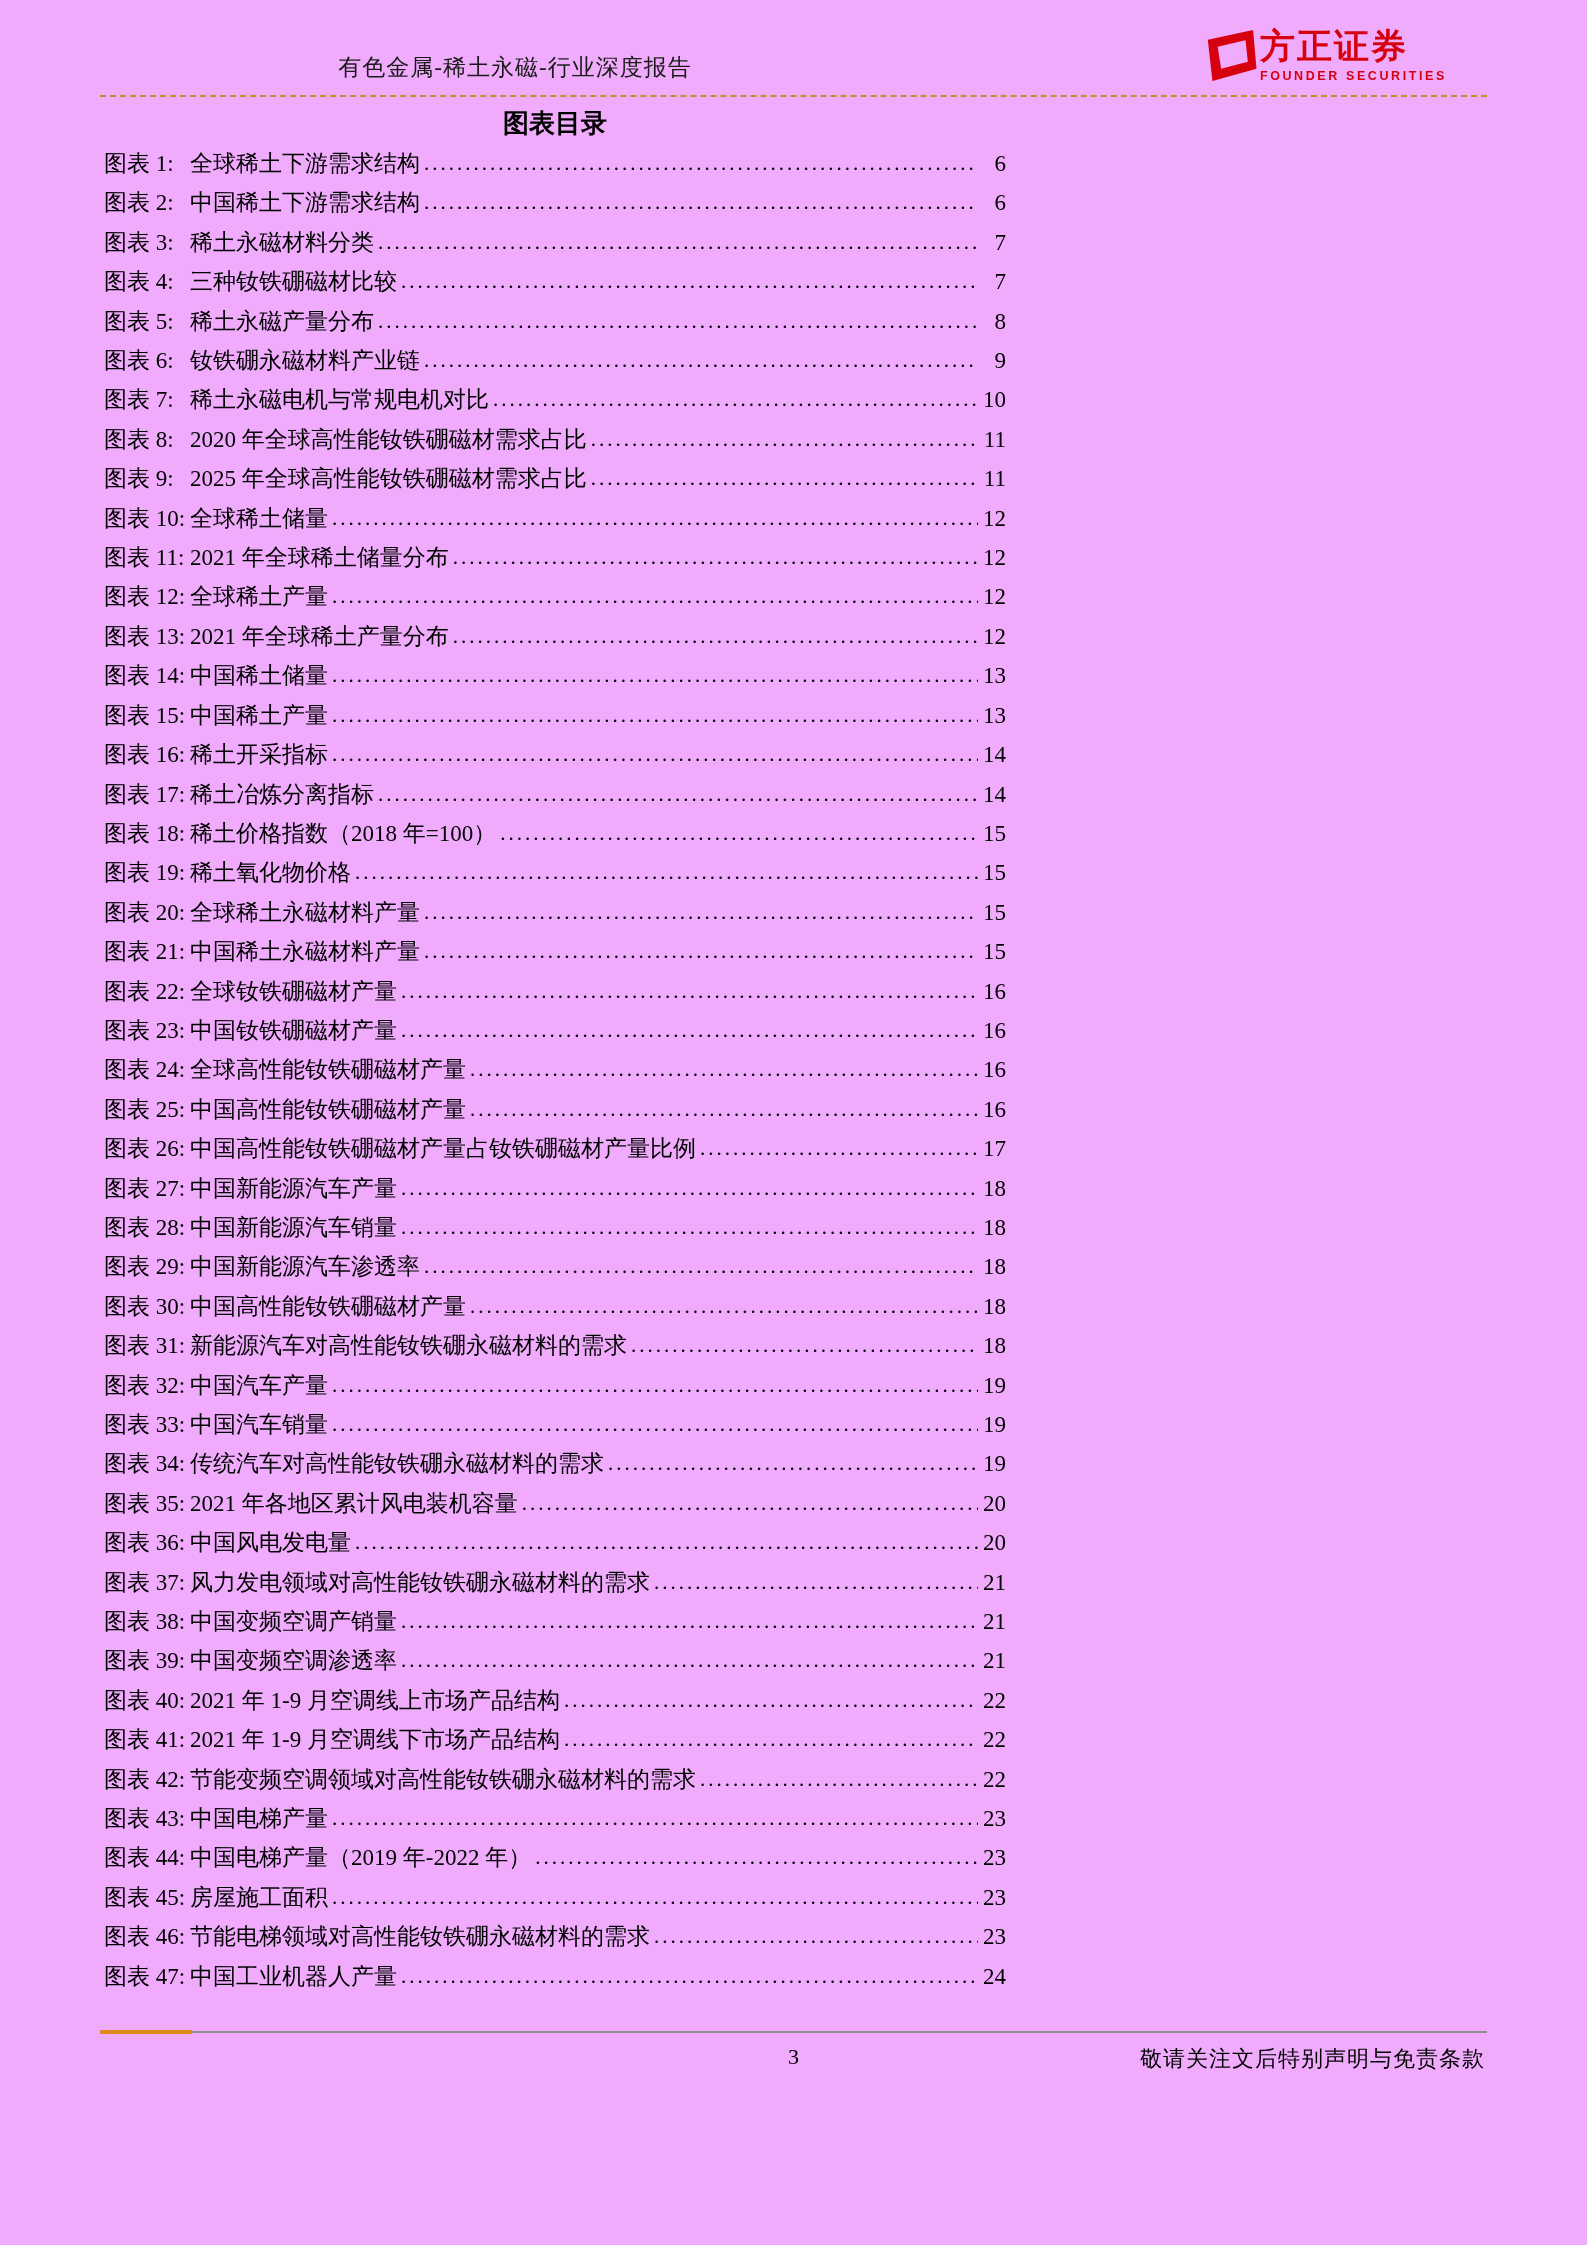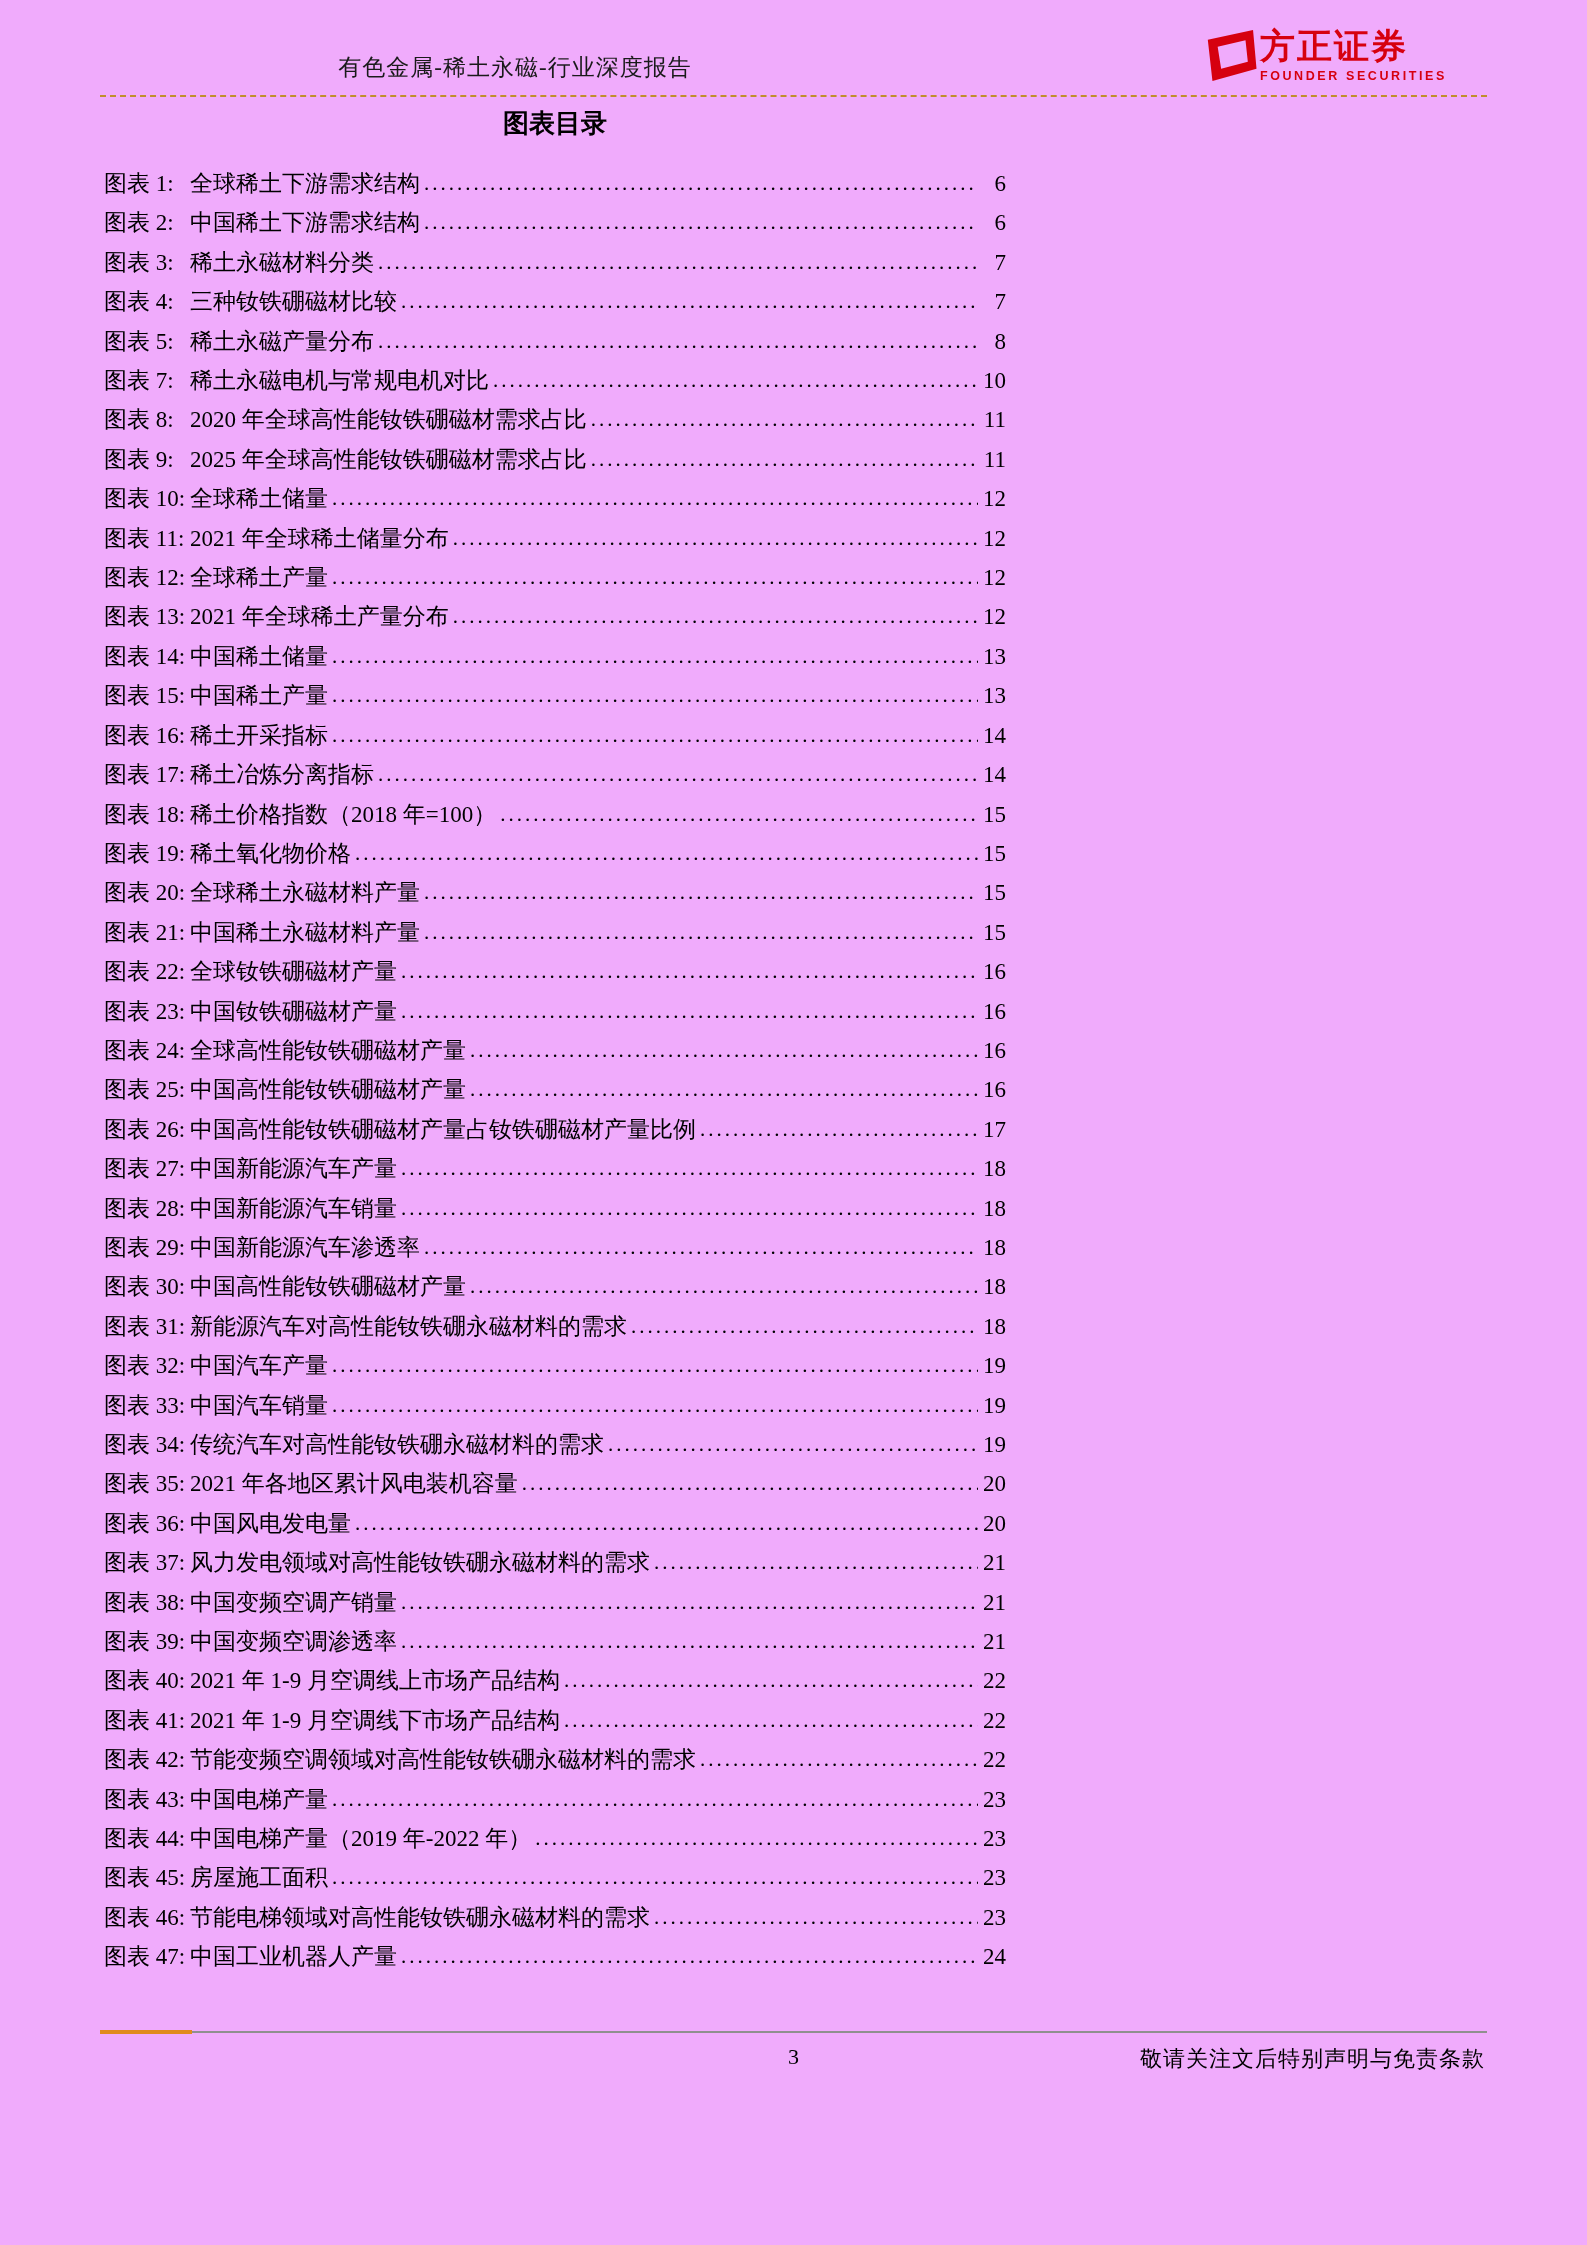--- a/index.html
+++ b/index.html
@@ -67,21 +67,21 @@
     top: 104px;
     left: 104px;
     width: 902px;
   }
   .toc-heading {
     text-align: center;
     font-size: 26px;
     font-weight: bold;
     color: #000;
     line-height: 40px;
-    margin-bottom: 20px;
+    margin-bottom: 0;
   }
   .toc-entry {
     display: flex;
     align-items: flex-start;
     line-height: 39.4px;
     font-size: 23px;
     color: #000;
     cursor: pointer;
   }
   .toc-label {
@@ -192,20 +192,26 @@
     <span class="leader"></span>
     <span class="toc-page">7</span>
   </div>
         <div class="toc-entry">
     <span class="toc-label">图表 5:</span>
     <span class="toc-title">稀土永磁产量分布</span>
     <span class="leader"></span>
     <span class="toc-page">8</span>
   </div>
         <div class="toc-entry">
+    <span class="toc-label">图表 6:</span>
+    <span class="toc-title">钕铁硼永磁材料产业链</span>
+    <span class="leader"></span>
+    <span class="toc-page">9</span>
+  </div>
+        <div class="toc-entry">
     <span class="toc-label">图表 7:</span>
     <span class="toc-title">稀土永磁电机与常规电机对比</span>
     <span class="leader"></span>
     <span class="toc-page">10</span>
   </div>
         <div class="toc-entry">
     <span class="toc-label">图表 8:</span>
     <span class="toc-title">2020 年全球高性能钕铁硼磁材需求占比</span>
     <span class="leader"></span>
     <span class="toc-page">11</span>

